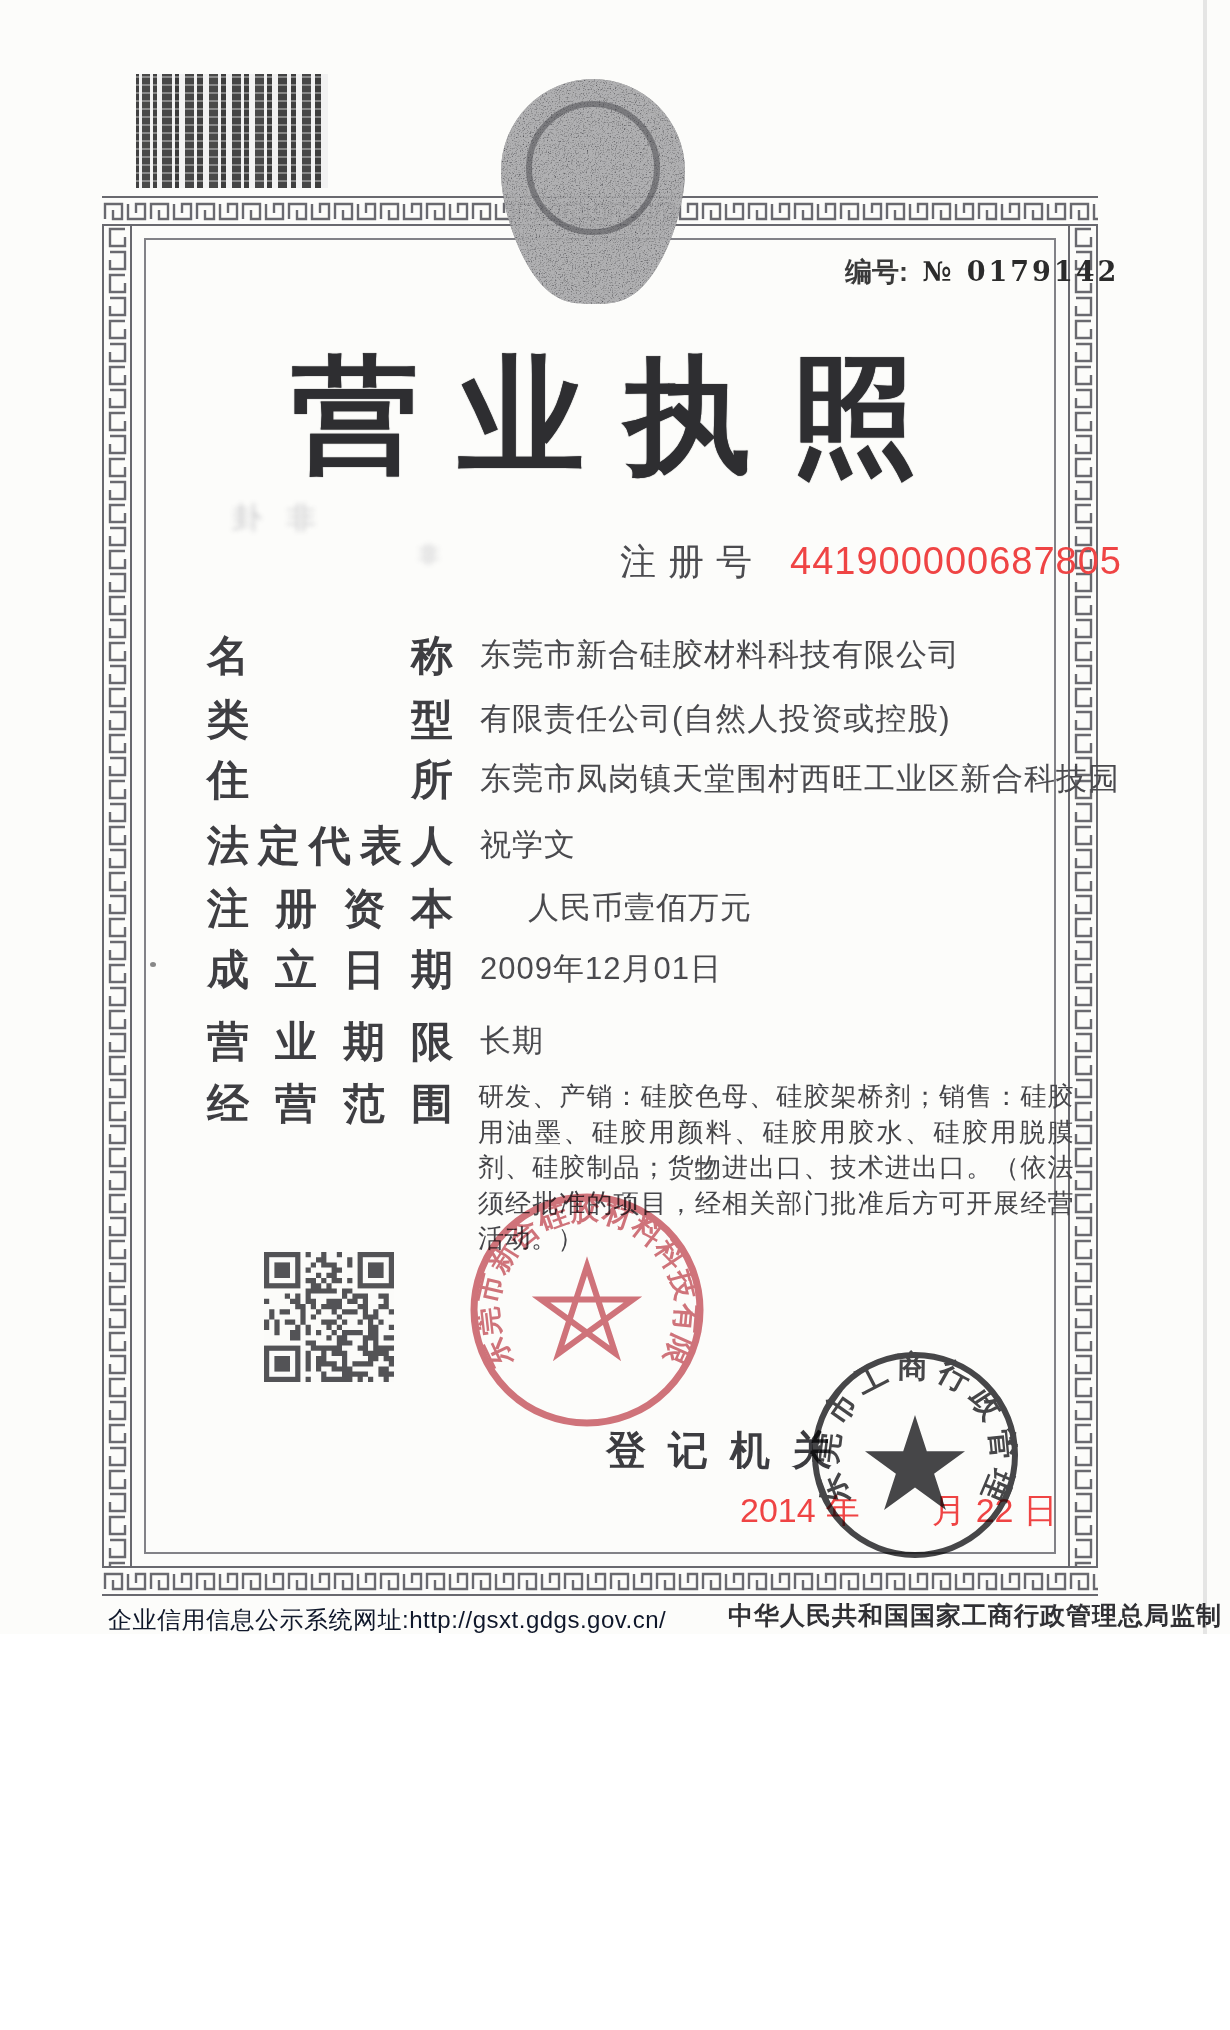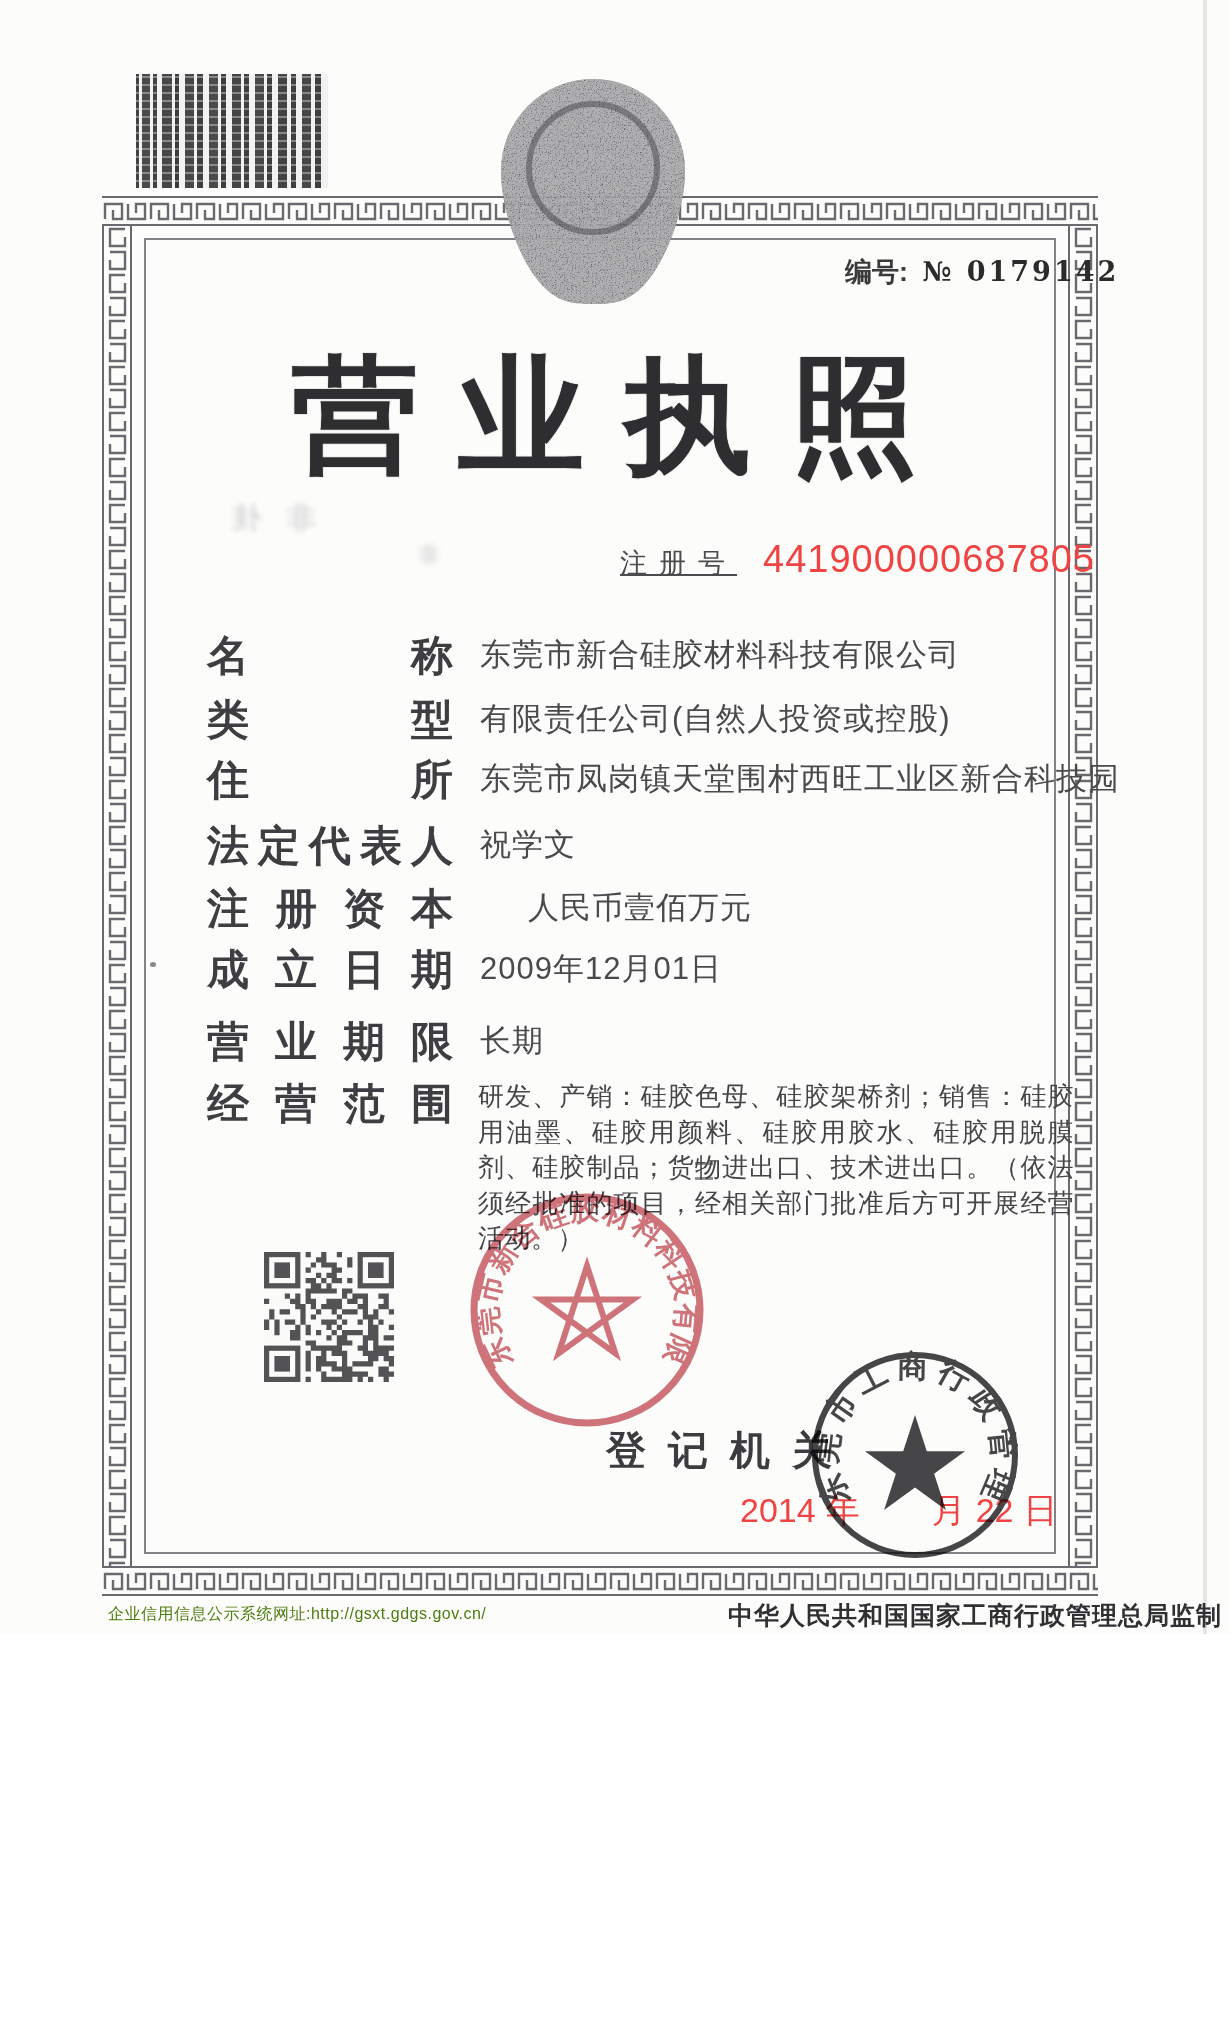--- a/index.html
+++ b/index.html
@@ -44,21 +44,21 @@
   .serial-line{left:845px;top:254px;z-index:2;font-size:27px;display:flex;gap:14px;align-items:baseline;}
   .serial-label{color:#3a3a3a;font-weight:600;}
   .serial-value{font-family:"DejaVu Serif",serif;font-weight:700;color:#2b2b2b;letter-spacing:3px;}
 
   
   .title-row{left:292px;top:342px;width:625px;display:flex;justify-content:space-between;z-index:2;
     font-size:126px;font-weight:900;color:#2e2e31;line-height:1.18;text-shadow:0 0 1px #2e2e31;}
 
   
   .reg-line{left:620px;top:538px;z-index:2;display:flex;align-items:baseline;}
-  .reg-label{font-size:27px;letter-spacing:12px;color:#4c4c50;text-decoration:underline;}
+  .reg-label{font-size:36px;letter-spacing:12px;color:#4c4c50;}
   .reg-value{font-size:38px;color:#ef4444;letter-spacing:1px;margin-left:26px;}
 
   
   .field-label{left:207px;width:246px;display:flex;justify-content:space-between;z-index:2;
     font-size:42px;font-weight:600;color:#3e3e42;}
   .field-value{left:480px;z-index:2;font-size:31px;color:#4a4a4e;letter-spacing:1px;}
   .scope-value{left:478px;top:1079px;width:596px;z-index:2;font-size:26px;line-height:35.5px;
     color:#454549;text-align:justify;letter-spacing:.5px;}
 
   
@@ -68,21 +68,21 @@
   .red-seal{left:463px;top:1184px;z-index:4;mix-blend-mode:multiply;opacity:.82;}
   .black-seal{left:805px;top:1343px;z-index:4;mix-blend-mode:multiply;opacity:.88;}
 
   
   .registry-line{left:606px;top:1423px;z-index:2;font-size:40px;font-weight:600;letter-spacing:22px;color:#3c3c40;}
   .date-line{left:740px;top:1488px;z-index:2;font-size:34px;color:#ef4444;display:flex;align-items:baseline;}
   .date-line span{margin-right:10px;}
   .date-month-gap{width:52px;}
 
   
-  .footer-left{left:108px;top:1604px;z-index:2;font-size:16px;color:#4d7c0f;letter-spacing:.5px;}
+  .footer-left{left:108px;top:1604px;z-index:2;font-size:24px;color:#0f172a;letter-spacing:.5px;}
   .footer-right{left:728px;top:1599px;z-index:2;font-size:25px;font-weight:600;color:#303034;letter-spacing:1px;}
 </style>
 </head>
 <body>
 
 <svg width="0" height="0" style="position:absolute" aria-hidden="true">
   <defs>
     <pattern id="meH" width="46" height="26" patternUnits="userSpaceOnUse">
       <path d="M3 21 V6 H20 V21 H11 V12 M26 6 V21 H43 V6 H34 V15" fill="none" stroke="#55555c" stroke-width="2.4"></path>
     </pattern>

